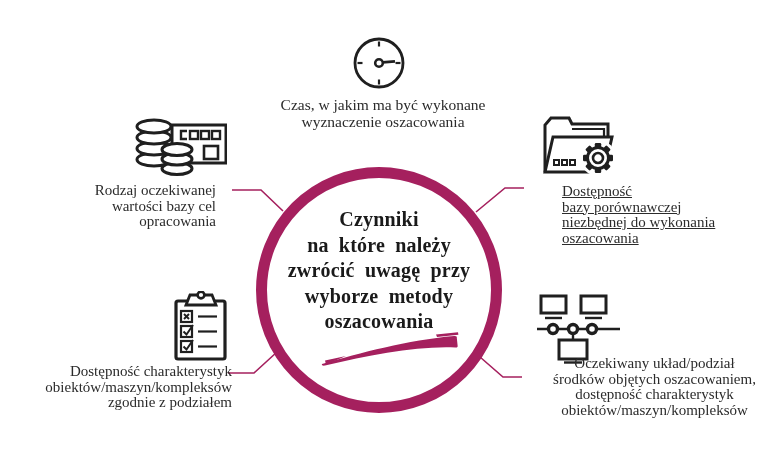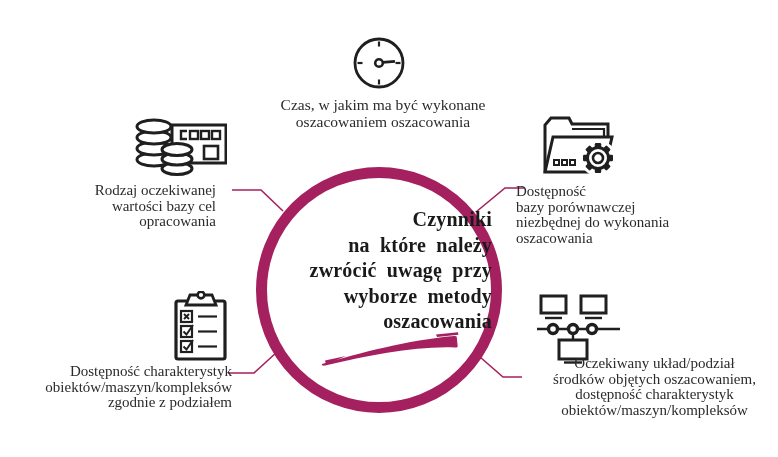--- a/index.html
+++ b/index.html
@@ -21,29 +21,29 @@
   
   .connectors{left:0;top:0;z-index:1;}
   
   .ring{
     left:256px;top:167px;width:224px;height:224px;
     border:11px solid var(--accent);border-radius:50%;
     background:var(--bg);z-index:2;
   }
   .center-title{
     left:266px;top:207px;width:226px;z-index:3;
-    text-align:right;font-weight:bold;font-size:20px;line-height:25.5px;
+    text-align:center;font-weight:bold;font-size:20px;line-height:25.5px;
     color:var(--title);letter-spacing:.2px;word-spacing:5px;
   }
   .brush{left:318px;top:331px;z-index:3;}
   
   .caption{font-size:15px;line-height:15.5px;color:var(--text);z-index:1;}
   .cap-top{left:258px;top:96px;width:250px;text-align:center;font-size:15.5px;line-height:17px;}
   .cap-ul{left:44px;top:183px;width:172px;text-align:right;}
-  .cap-ur{left:516px;top:184px;width:210px;text-align:left;}
+  .cap-ur{left:562px;top:184px;width:210px;text-align:left;text-decoration:underline;}
   .cap-ll{left:28px;top:364px;width:204px;text-align:right;}
   .cap-lr{left:537px;top:356px;width:235px;text-align:center;}
   .icon-box{z-index:1;}
 </style>
 </head>
 <body>
 
 <div class="stage">
 
   <svg class="abs connectors" width="778" height="457" viewBox="0 0 778 457" fill="none">
@@ -73,21 +73,21 @@
     <circle cx="27" cy="27" r="24" stroke-width="2.8" fill="#fff"></circle>
     <line x1="27" y1="5.5" x2="27" y2="10.5" stroke-width="2.2"></line>
     <line x1="48.5" y1="27" x2="43.5" y2="27" stroke-width="2.2"></line>
     <line x1="27" y1="48.5" x2="27" y2="43.5" stroke-width="2.2"></line>
     <line x1="5.5" y1="27" x2="10.5" y2="27" stroke-width="2.2"></line>
     <line x1="30.5" y1="26.4" x2="43" y2="25.3" stroke-width="2.8"></line>
     <circle cx="27" cy="27" r="3.8" stroke-width="2.6" fill="#fff"></circle>
   </svg>
   <div class="abs caption cap-top">
     <div>Czas, w jakim ma być wykonane</div>
-    <div>oszacowaniem oszacowania</div>
+    <div>wyznaczenie oszacowania</div>
   </div>
 
   <svg class="abs icon-box" style="left:115px;top:108px" width="112" height="70" viewBox="0 0 112 70" fill="none" stroke="currentColor">
     <rect x="57" y="17" width="54" height="38" stroke-width="3"></rect>
     <path d="M72,23 h-6 v8 h6" stroke-width="2.4"></path>
     <rect x="75" y="23" width="8" height="8" stroke-width="2.4"></rect>
     <rect x="86" y="23" width="8" height="8" stroke-width="2.4"></rect>
     <rect x="97" y="23" width="8" height="8" stroke-width="2.4"></rect>
     <rect x="89" y="38" width="14" height="13" stroke-width="2.6"></rect>
     <ellipse cx="39" cy="51.5" rx="17" ry="6.5" stroke-width="3" fill="#fff"></ellipse>

